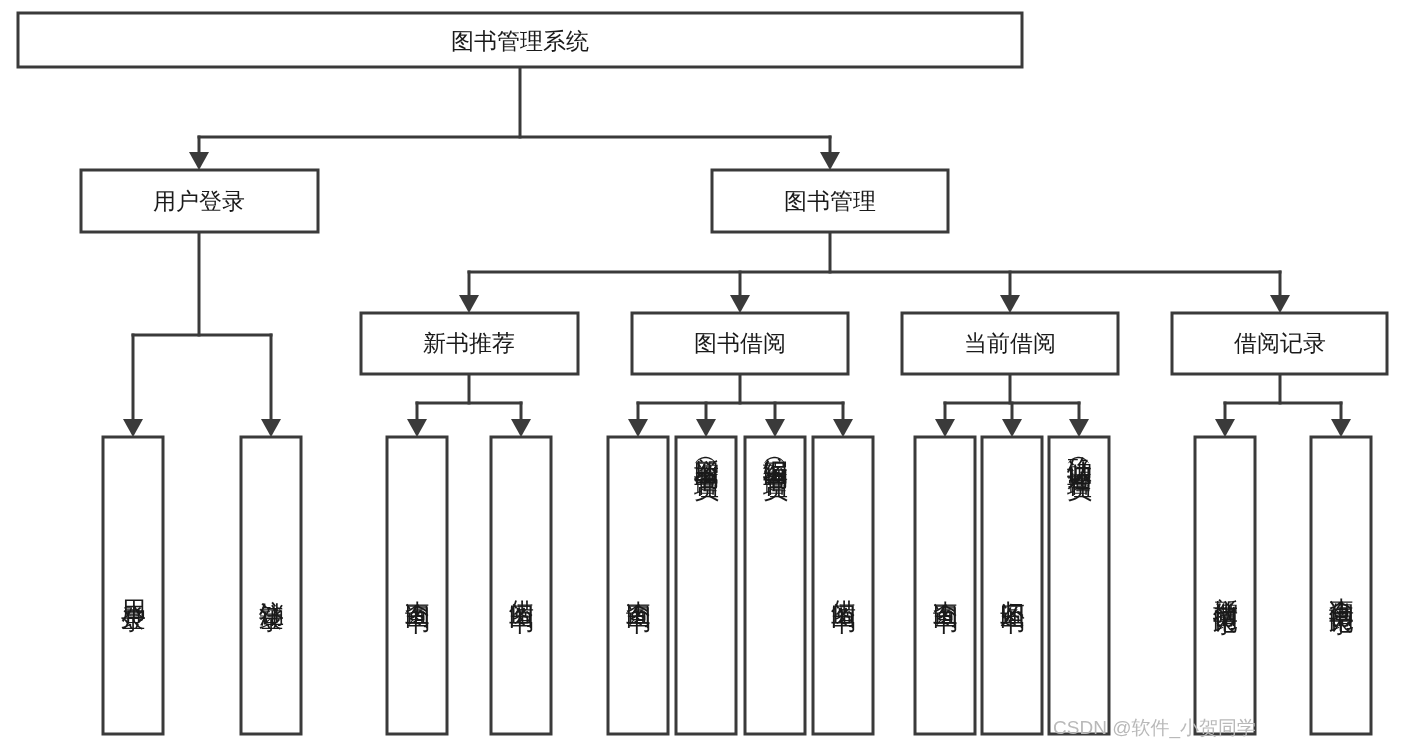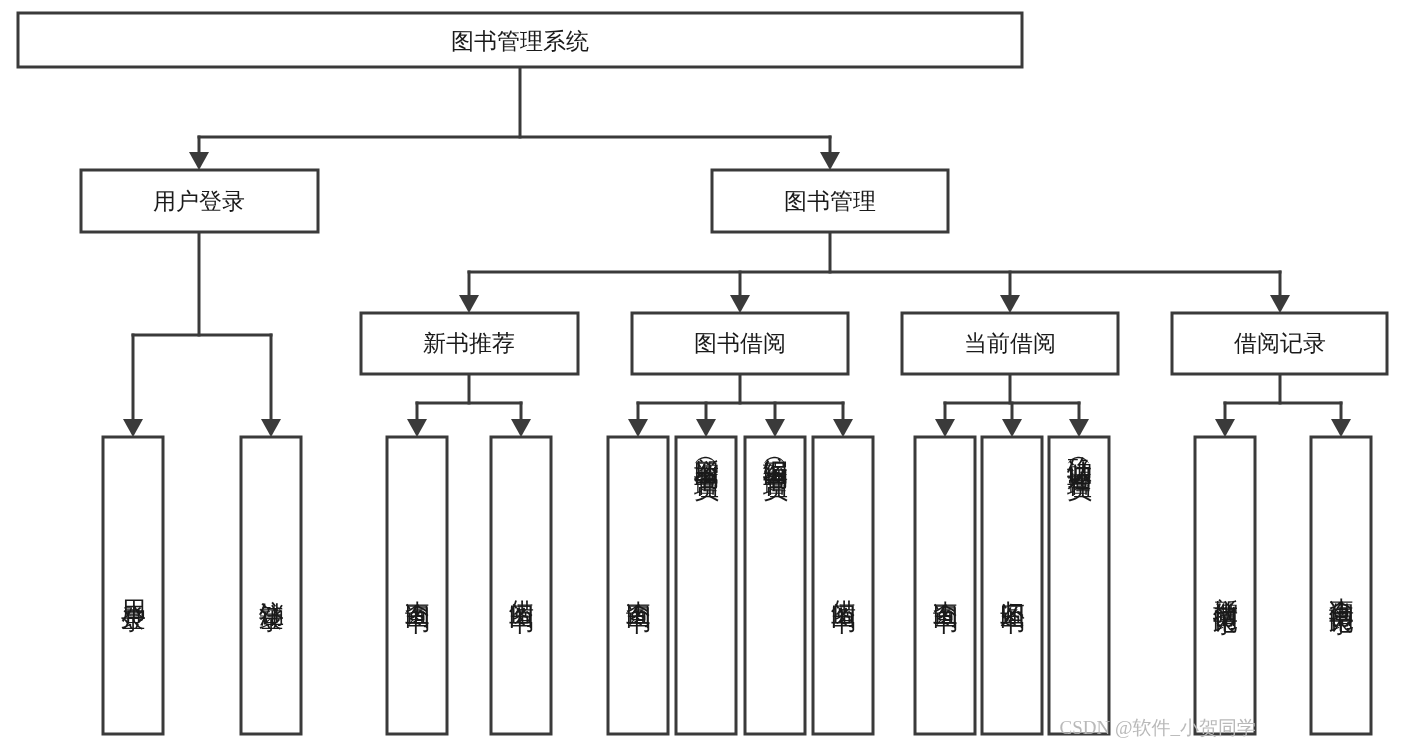--- a/index.html
+++ b/index.html
@@ -65,21 +65,21 @@
     font-size: 25px;
     line-height: 1.12;
     letter-spacing: 3px;
     color: #1a1a1a;
     white-space: nowrap;
   }
   .watermark {
     position: absolute;
     right: 10px;
     bottom: 6px;
-    font-family: Liberation Serif, serif;
+    font-family: Liberation Sans, sans-serif;
     font-size: 19px;
     color: #b9b9b9;
     white-space: nowrap;
     user-select: none;
   }
 </style>
 </head>
 <body>
 
 <div id="diagram-root">

